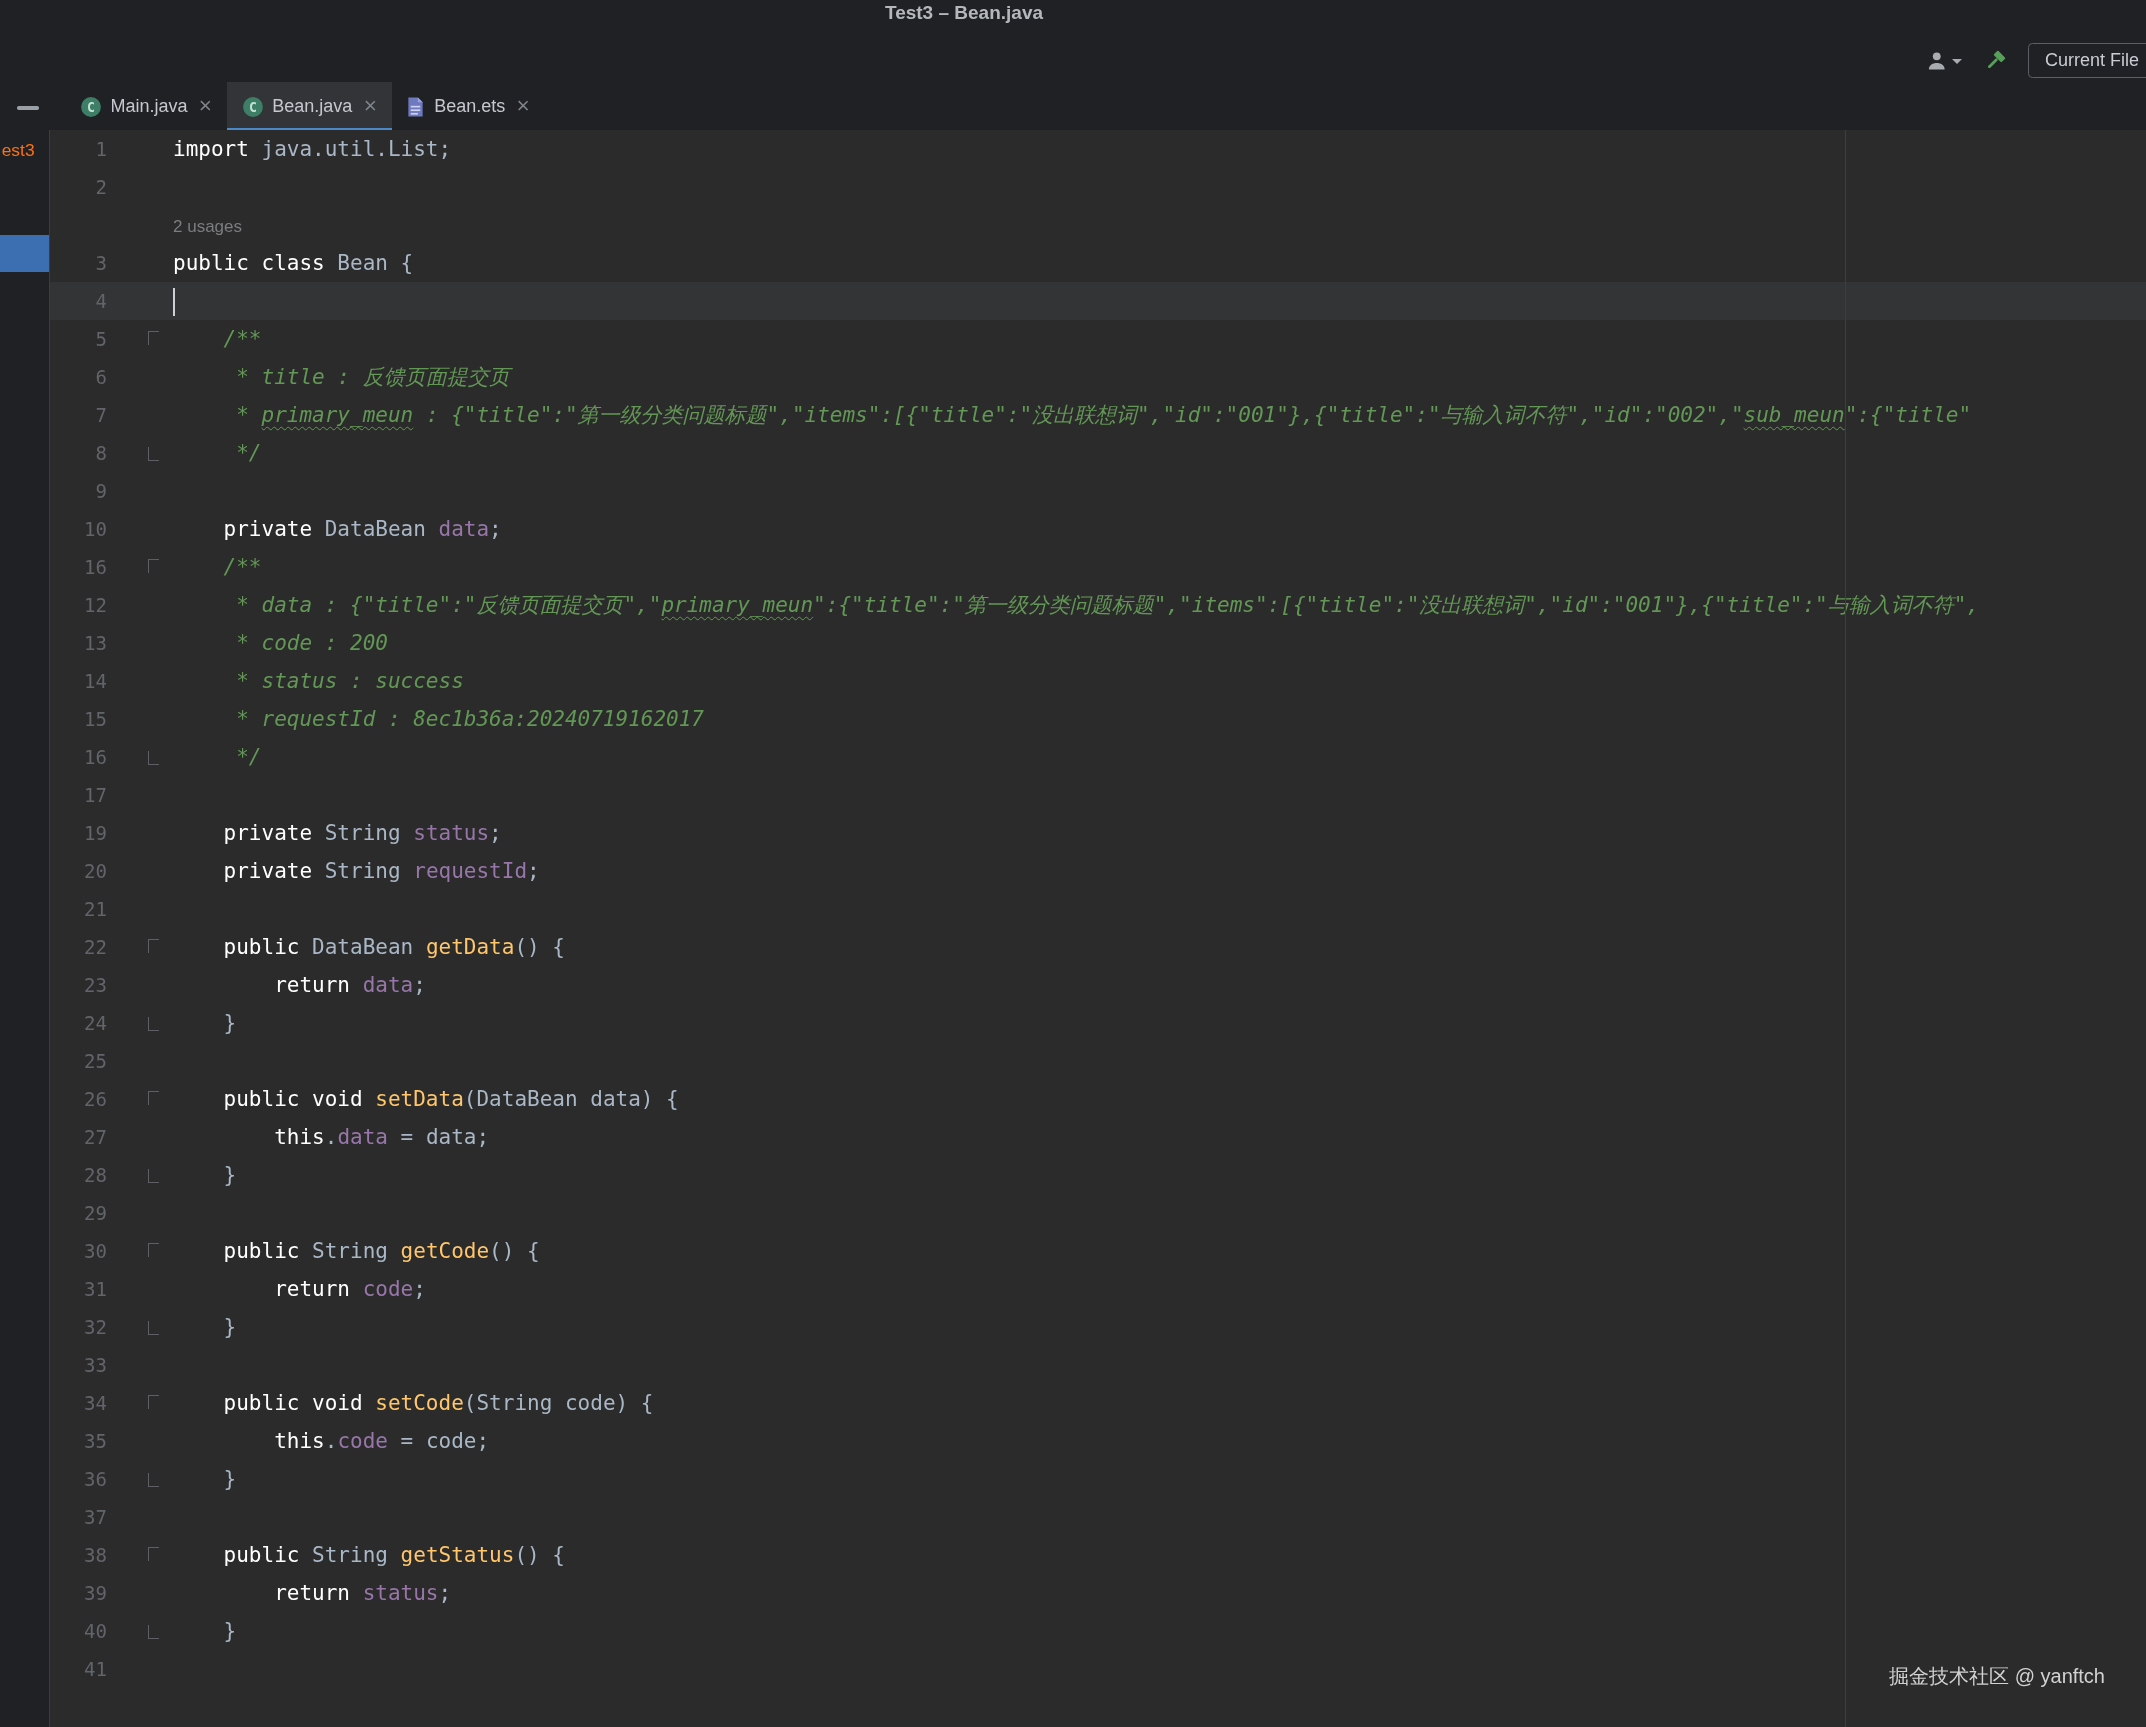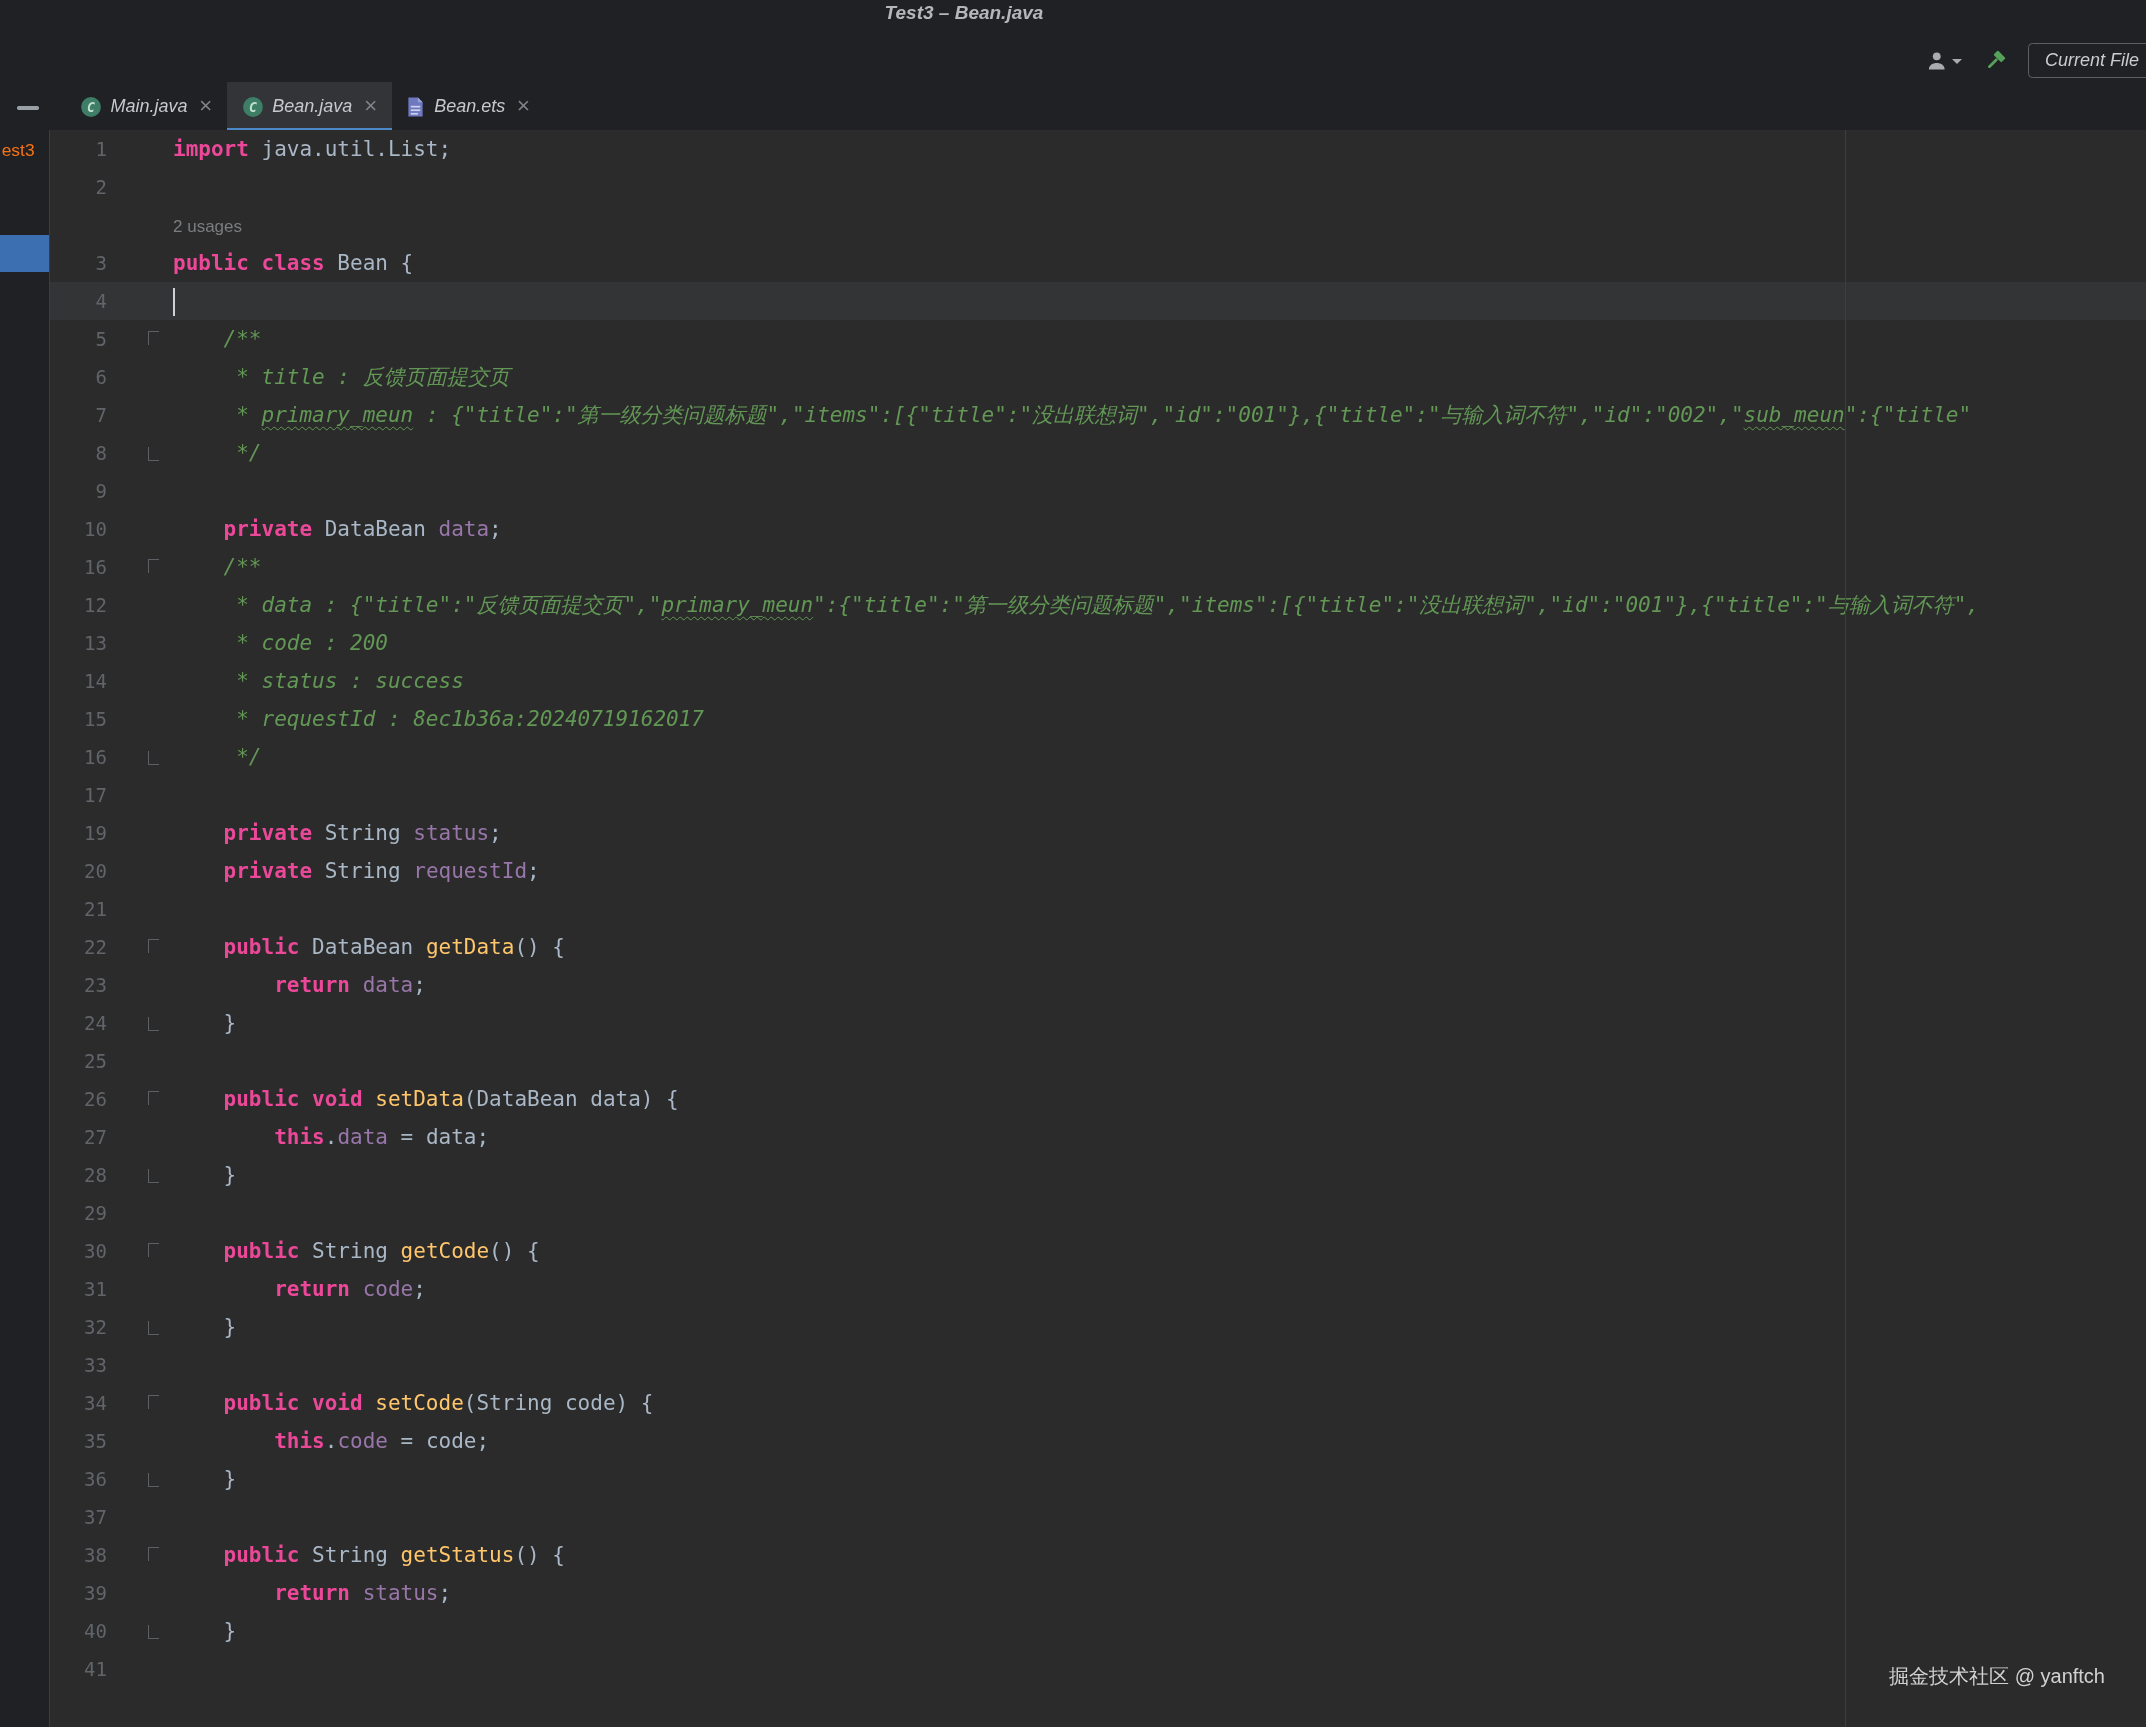--- a/index.html
+++ b/index.html
@@ -3,21 +3,21 @@
 <meta charset="utf-8">
 <style>
   html,body{margin:0;padding:0;}
   body{
     width:2147px;height:1728px;position:relative;overflow:hidden;
     background:#2b2b2b;
     font-family:"Liberation Sans", sans-serif;
     -webkit-font-smoothing:antialiased;
   }
   
-  .topbar{position:absolute;top:0;left:0;right:0;height:130px;background:#1f2124;font-style:italic;}
+  .topbar{position:absolute;top:0;left:0;right:0;height:130px;background:#1f2124;}
   .win-title{
     position:absolute;top:1.7px;left:44.9%;transform:translateX(-50%);
     font-size:19px;font-weight:bold;color:#b4b8bd;white-space:nowrap;
   }
   .toolbar-right{
     position:absolute;top:43px;right:-8.7px;height:35px;
     display:flex;align-items:center;gap:21px;
   }
   .icon-btn{display:flex;align-items:center;gap:3.5px;cursor:default;}
   .chevron-down{width:0;height:0;border:5.2px solid transparent;border-top-color:#a8abb0;margin-top:6px;}
@@ -58,21 +58,21 @@
     font-family:"DejaVu Sans Mono", monospace;font-size:21px;
     min-width:100%;width:max-content;
   }
   .row.current{background:#323436;}
   .ln{width:57px;flex:none;text-align:right;color:#61656a;font-size:19px;}
   .foldcol{width:66px;flex:none;position:relative;}
   .fold-start,.fold-end{position:absolute;right:14px;width:10.4px;height:13px;}
   .fold-start{top:11.3px;border-top:1.7px solid #5c6064;border-left:1.7px solid #5c6064;}
   .fold-end{top:13px;border-bottom:1.7px solid #5c6064;border-left:1.7px solid #5c6064;}
   .code{flex:none;color:#a9b7c6;}
-  .kw{color:#ec4899;font-weight:bold;}
+  .kw{color:#ffffff;font-weight:normal;}
   .pl{color:#a9b7c6;}
   .fld{color:#9876aa;}
   .mth{color:#ffc66b;margin-top:20px;}
   .cmt{color:#629755;font-style:italic;}
   .cmtw{color:#629755;font-style:italic;text-decoration:underline wavy #629755 0.9px;text-underline-offset:4.3px;}
   .inlay{color:#7a7e80;font-size:17px;font-family:"Liberation Sans",sans-serif;}
   .caret{display:inline-block;width:1.7px;height:28px;background:#cdd0d4;vertical-align:middle;}
   
   .watermark{
     position:absolute;right:42px;bottom:38px;z-index:6;

